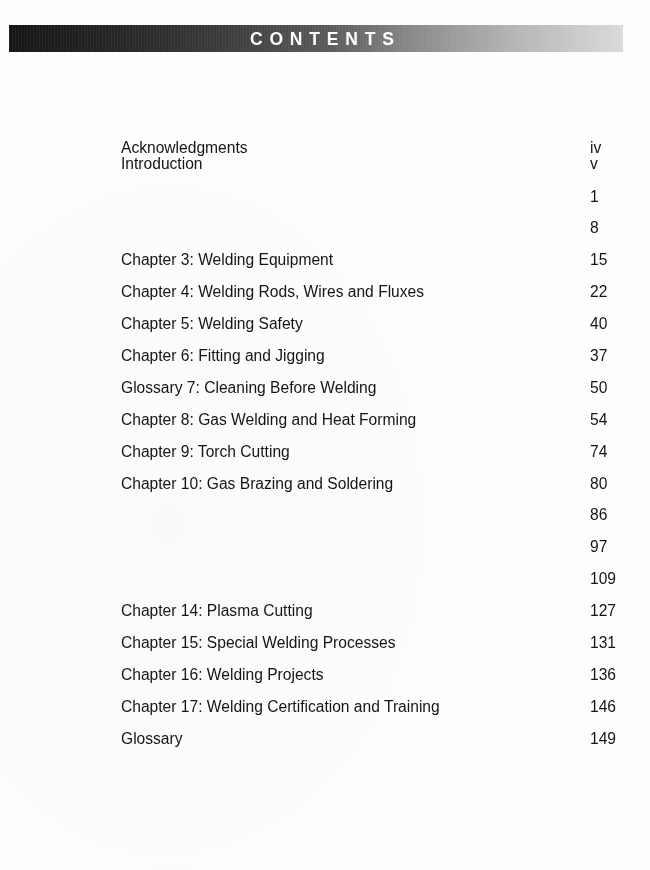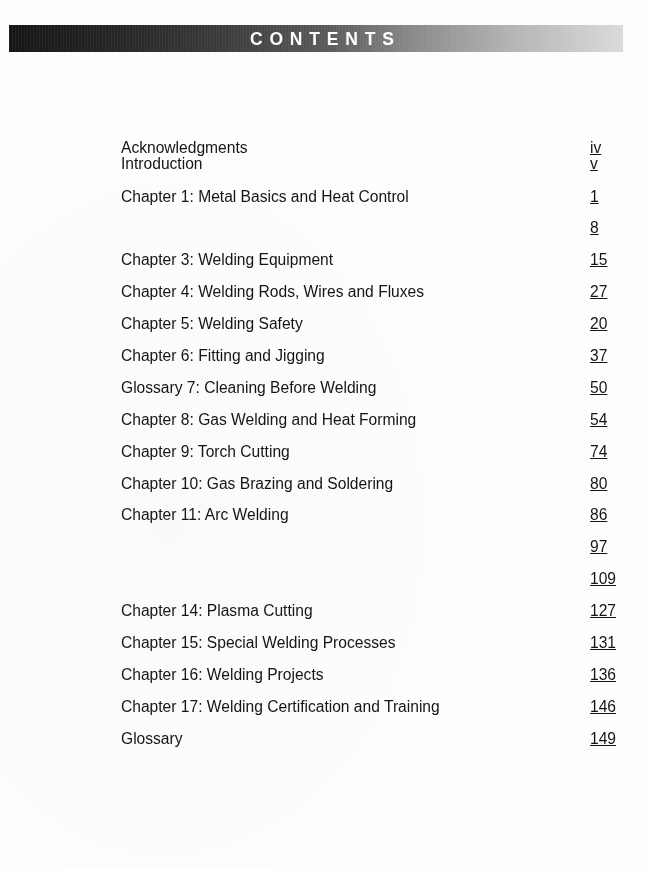--- a/index.html
+++ b/index.html
@@ -81,21 +81,20 @@
       color: #151515;
     }
     .toc-page {
       position: absolute;
       left: 546px;
       top: 0;
       font-size: 15.6px;
       line-height: 20px;
       white-space: nowrap;
       color: #151515;
-      text-decoration: underline;
     }
   </style>
 </head>
 <body>
 
 <div class="page">
 
   <div class="header-bar">
     <span class="header-title">CONTENTS</span>
   </div>
@@ -103,37 +102,36 @@
   <div class="toc">
     <div class="toc-row" style="top:138px">
       <span class="toc-label">Acknowledgments</span>
       <span class="toc-page">iv</span>
     </div>
     <div class="toc-row" style="top:154px">
       <span class="toc-label">Introduction</span>
       <span class="toc-page">v</span>
     </div>
     <div class="toc-row" style="top:187px">
-      <span class="toc-label">Chapter 1: Metal Basics and Heat Control</span>
       <span class="toc-page">1</span>
     </div>
     <div class="toc-row" style="top:218px">
       <span class="toc-page">8</span>
     </div>
     <div class="toc-row" style="top:250px">
       <span class="toc-label">Chapter 3: Welding Equipment</span>
       <span class="toc-page">15</span>
     </div>
     <div class="toc-row" style="top:282px">
       <span class="toc-label">Chapter 4: Welding Rods, Wires and Fluxes</span>
-      <span class="toc-page">27</span>
+      <span class="toc-page">22</span>
     </div>
     <div class="toc-row" style="top:314px">
       <span class="toc-label">Chapter 5: Welding Safety</span>
-      <span class="toc-page">20</span>
+      <span class="toc-page">40</span>
     </div>
     <div class="toc-row" style="top:346px">
       <span class="toc-label">Chapter 6: Fitting and Jigging</span>
       <span class="toc-page">37</span>
     </div>
     <div class="toc-row" style="top:378px">
       <span class="toc-label">Glossary 7: Cleaning Before Welding</span>
       <span class="toc-page">50</span>
     </div>
     <div class="toc-row" style="top:410px">
@@ -142,21 +140,20 @@
     </div>
     <div class="toc-row" style="top:442px">
       <span class="toc-label">Chapter 9: Torch Cutting</span>
       <span class="toc-page">74</span>
     </div>
     <div class="toc-row" style="top:474px">
       <span class="toc-label">Chapter 10: Gas Brazing and Soldering</span>
       <span class="toc-page">80</span>
     </div>
     <div class="toc-row" style="top:505px">
-      <span class="toc-label">Chapter 11: Arc Welding</span>
       <span class="toc-page">86</span>
     </div>
     <div class="toc-row" style="top:537px">
       <span class="toc-page">97</span>
     </div>
     <div class="toc-row" style="top:569px">
       <span class="toc-page">109</span>
     </div>
     <div class="toc-row" style="top:601px">
       <span class="toc-label">Chapter 14: Plasma Cutting</span>

